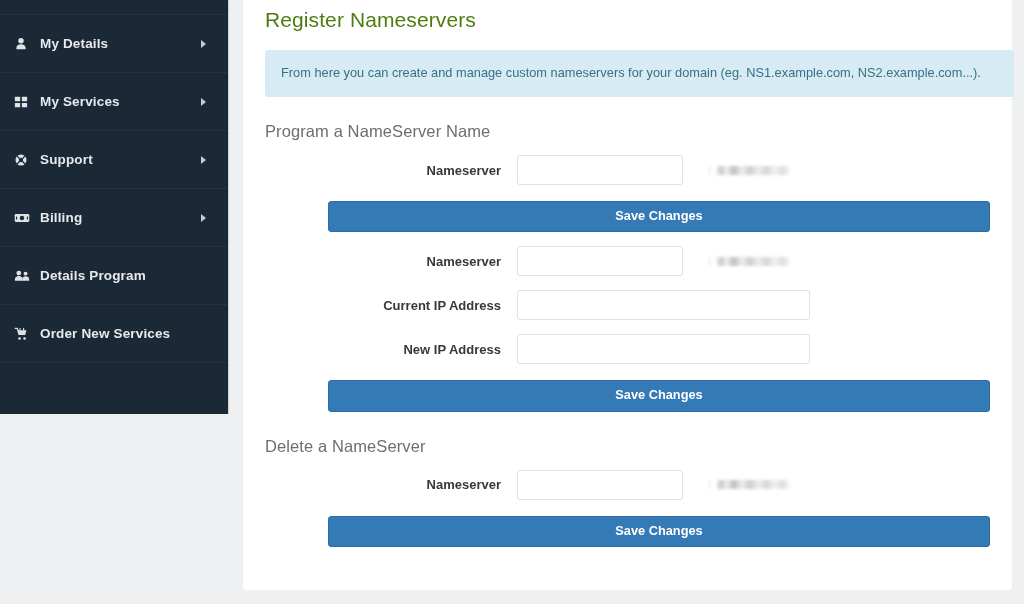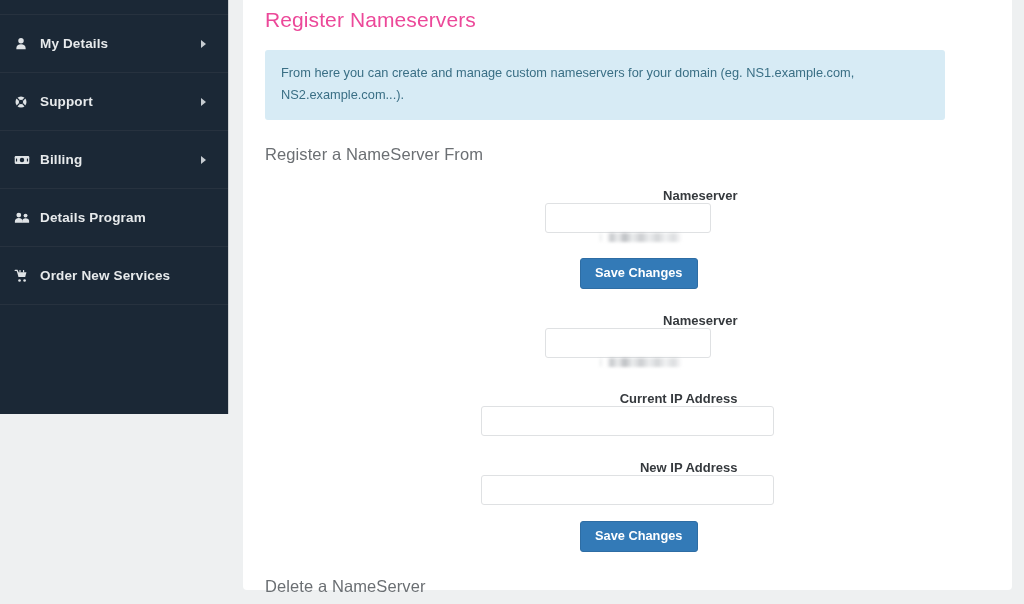--- a/index.html
+++ b/index.html
@@ -83,51 +83,50 @@
     width: 769px;
     height: 604px;
     background: #ffffff;
     border-radius: 0 0 4px 4px;
     box-sizing: border-box;
     padding: 14px 22px 0 22px;
   }
 
   .page-title {
     font-size: 21px;
-    color: #ec4899;
+    color: #4d7c0f;
     font-weight: 400;
     margin: 8px 0 0 0;
     letter-spacing: 0.1px;
   }
 
   .alert-info {
     margin-top: 18px;
     background: #d7ebf5;
     color: #3a6f85;
     border-radius: 3px;
     padding: 12px 16px 13px 16px;
     font-size: 12.8px;
     line-height: 1.75;
-    width: 680px;
+    width: 749px;
     box-sizing: border-box;
   }
 
   .section-title {
     font-size: 16.5px;
     color: #6b6f73;
     font-weight: 400;
     margin: 25px 0 0 0;
     letter-spacing: 0.1px;
   }
 
   .form-row {
     display: flex;
     align-items: center;
-    margin-top: 24px;
-    flex-direction: column;
+    margin-top: 14px;
   }
   .form-label {
     width: 252px;
     min-width: 252px;
     text-align: right;
     padding-right: 16px;
     box-sizing: border-box;
     font-size: 13px;
     color: #35393d;
     font-weight: 700;
@@ -167,20 +166,21 @@
         rgba(175,181,187,0.18) 80%,
         rgba(135,141,148,0.30) 90%,
         rgba(255,255,255,0) 100%);
     filter: blur(1.6px);
     align-self: center;
   }
 
   .btn-row {
     display: flex;
     margin-top: 16px;
+    flex-direction: column;
   }
   .btn-spacer {
     width: 252px;
     min-width: 252px;
   }
   .btn-primary {
     background: #337ab7;
     border: 1px solid #2e6da4;
     color: #ffffff;
     font-size: 12.8px;
@@ -205,20 +205,32 @@
           <svg width="14" height="14" viewBox="0 0 16 16" fill="currentColor">
             <circle cx="8" cy="4.2" r="3.1"></circle>
             <path d="M8 8.4c-3.1 0-5.3 1.8-5.3 4.1V14h10.6v-1.5c0-2.3-2.2-4.1-5.3-4.1z"></path>
           </svg>
         </span>
         <span class="nav-label">My Details</span>
         <span class="nav-caret"></span>
       </div>
       <div class="nav-item">
         <span class="nav-icon">
+          <svg width="14" height="14" viewBox="0 0 16 16" fill="currentColor">
+            <rect x="1" y="2" width="6" height="5" rx="0.6"></rect>
+            <rect x="9" y="2" width="6" height="5" rx="0.6"></rect>
+            <rect x="1" y="9" width="6" height="5" rx="0.6"></rect>
+            <rect x="9" y="9" width="6" height="5" rx="0.6"></rect>
+          </svg>
+        </span>
+        <span class="nav-label">My Services</span>
+        <span class="nav-caret"></span>
+      </div>
+      <div class="nav-item">
+        <span class="nav-icon">
           <svg width="14" height="14" viewBox="0 0 16 16" fill="none">
             <circle cx="8" cy="8" r="6.3" fill="currentColor"></circle>
             <circle cx="8" cy="8" r="2.5" fill="#1b2836"></circle>
             <g stroke="#1b2836" stroke-width="1.5" stroke-linecap="round">
               <line x1="3.6" y1="3.6" x2="5.9" y2="5.9"></line>
               <line x1="12.4" y1="3.6" x2="10.1" y2="5.9"></line>
               <line x1="3.6" y1="12.4" x2="5.9" y2="10.1"></line>
               <line x1="12.4" y1="12.4" x2="10.1" y2="10.1"></line>
             </g>
           </svg>
@@ -264,21 +276,21 @@
       </div>
     </nav>
 
   <main class="panel">
     <h1 class="page-title">Register Nameservers</h1>
 
     <div class="alert-info">From here you can create and manage custom nameservers for your domain (eg. NS1.example.com, NS2.example.com...).</div>
 
     <div id="sections">
         <section>
-          <h2 class="section-title">Register a NameServer From</h2>
+          <h2 class="section-title">Program a NameServer Name</h2>
           <div class="form-row">
             <label class="form-label">Nameserver</label>
             <input type="text" class="text-input narrow" placeholder="" style="">
             <span class="redacted"></span>
           </div>
           <div class="btn-row">
             <div class="btn-spacer"></div>
             <button class="btn-primary">Save Changes</button>
           </div>
         </section>

